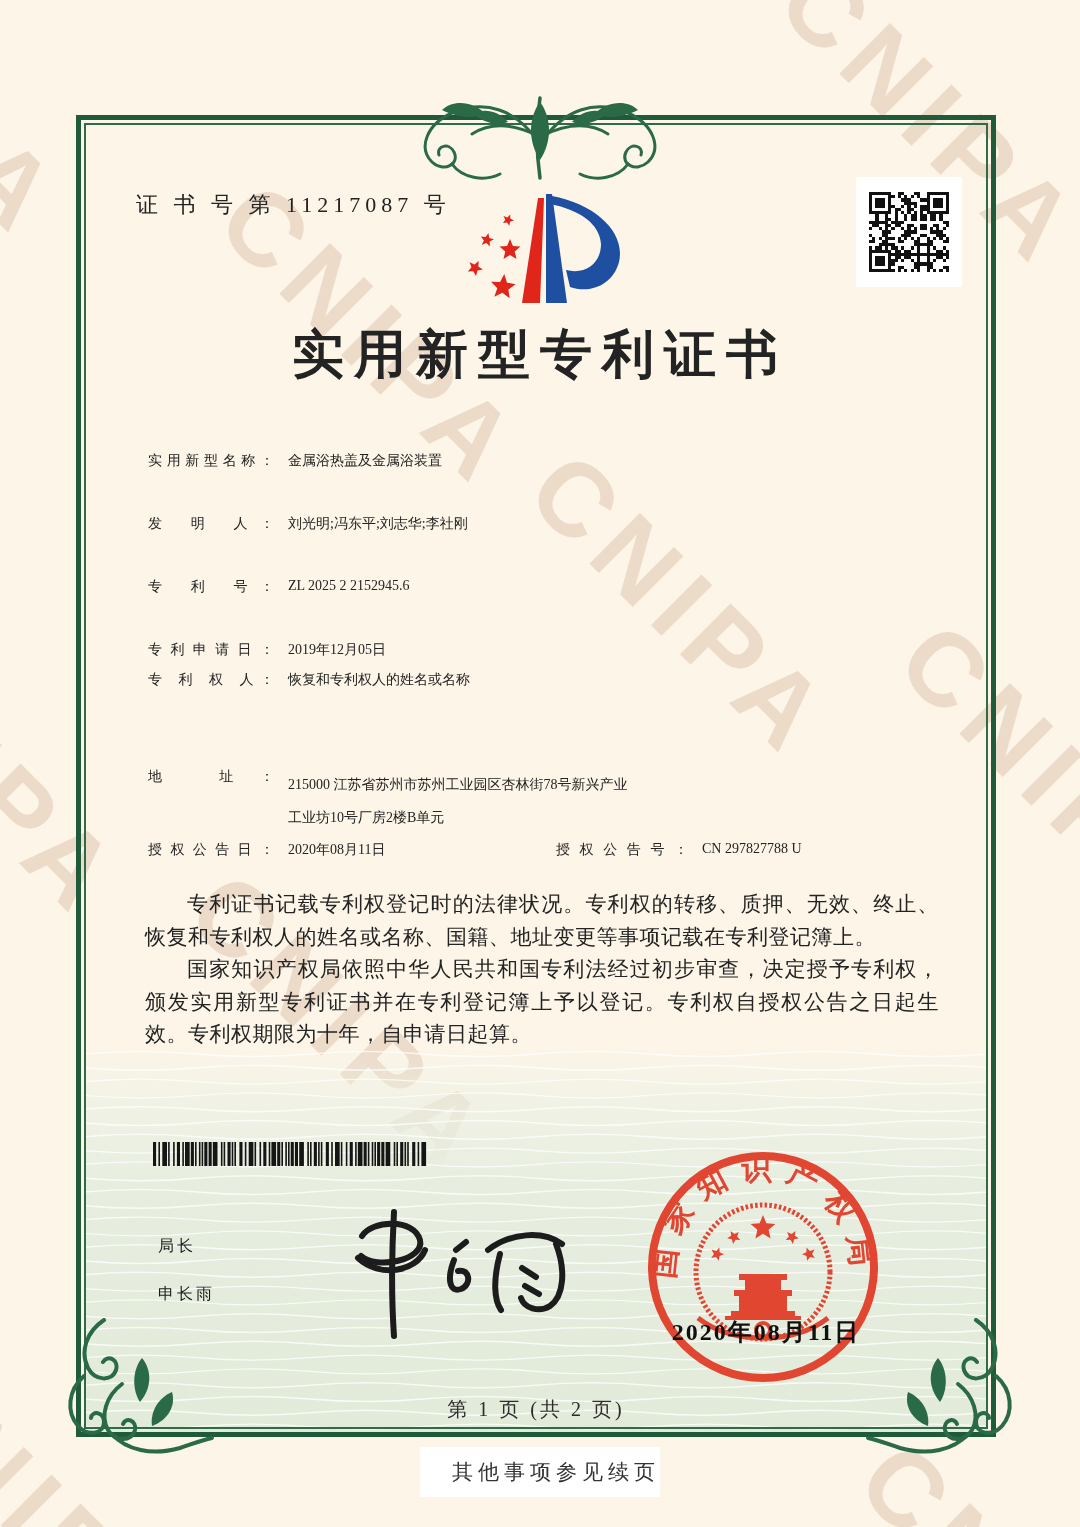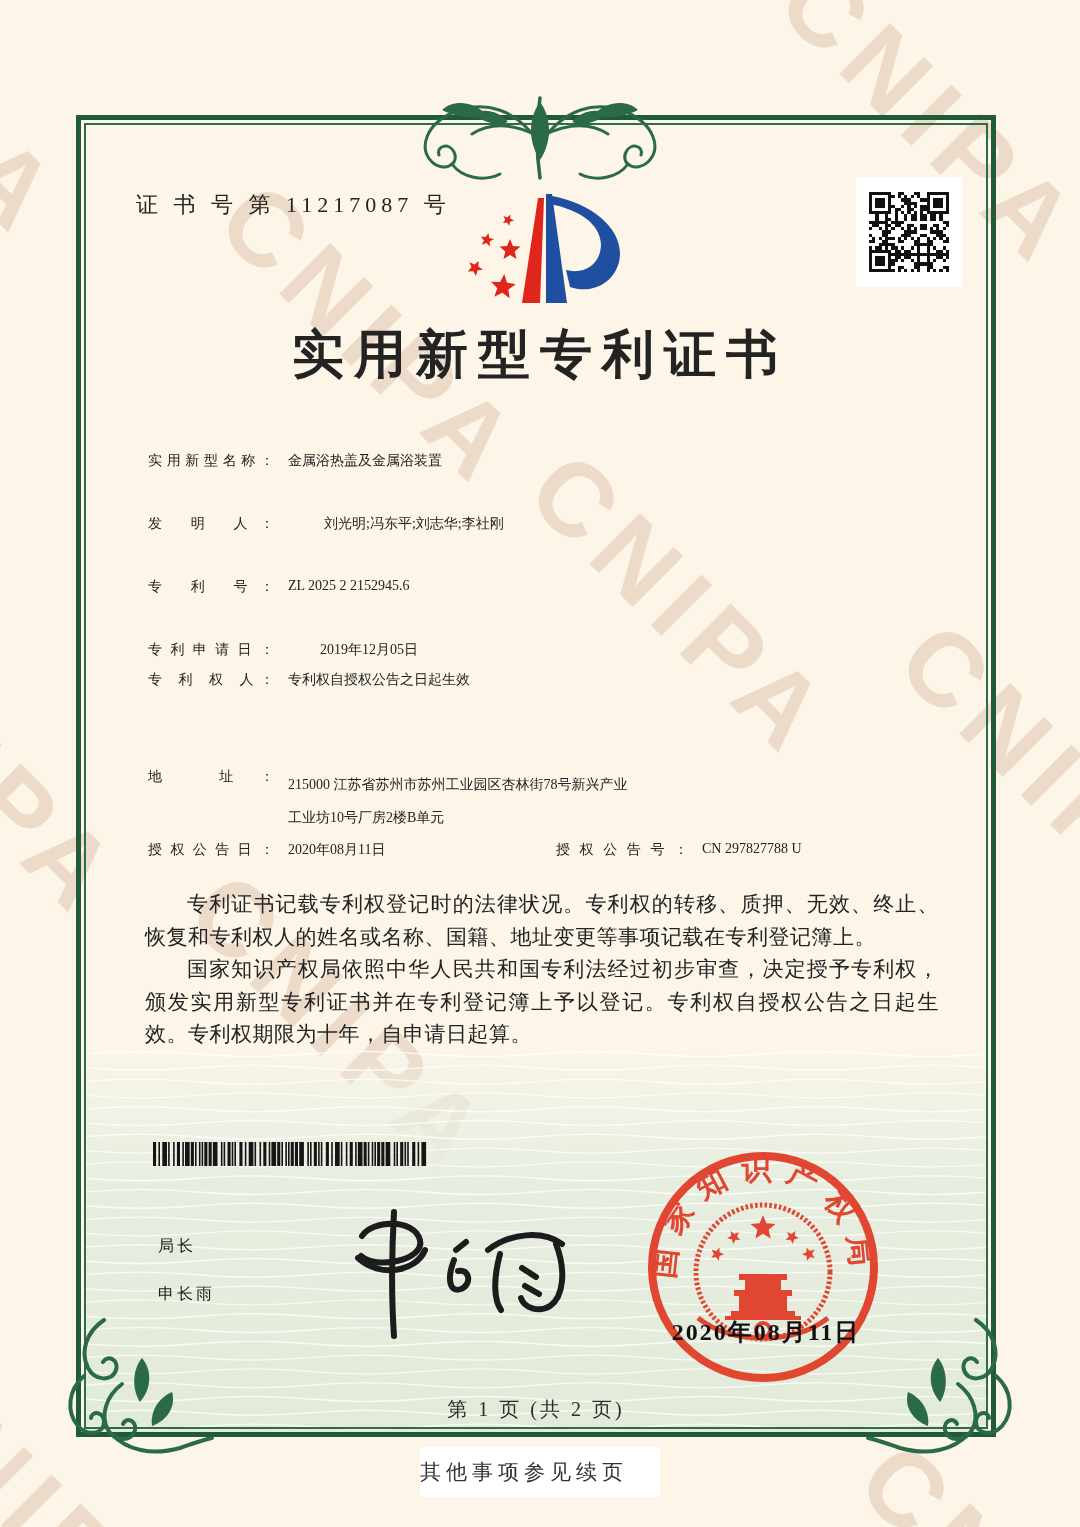--- a/index.html
+++ b/index.html
@@ -59,21 +59,21 @@
     font-family:"Liberation Sans","DejaVu Sans",sans-serif;color:#1b1b1b;}
   .signature{position:absolute;left:328px;top:1198px;}
   .seal{position:absolute;left:638px;top:1142px;width:250px;height:250px;opacity:.93;}
   .seal-date{
     position:absolute;left:652px;top:1316px;width:228px;text-align:center;
     font-size:24px;letter-spacing:2px;color:#101010;font-weight:bold;
   }
   .page-no{position:absolute;left:80px;top:1396px;width:912px;text-align:center;font-size:20px;letter-spacing:3px;color:#2c2c2c;}
   .foot-note{
     position:absolute;left:420px;top:1447px;width:240px;height:50px;background:#ffffff;
-    text-align:left;line-height:50px;font-size:21px;letter-spacing:5px;color:#333;
+    text-align:right;line-height:50px;font-size:21px;letter-spacing:5px;color:#333;
   }
 </style>
 </head>
 <body>
 
 <div class="wm" style="left:-180px;top:-90px;">CNIPA</div>
 <div class="wm" style="left:840px;top:-60px;">CNIPA</div>
 <div class="wm" style="left:280px;top:160px;">CNIPA</div>
 <div class="wm" style="left:590px;top:430px;">CNIPA</div>
 <div class="wm" style="left:-120px;top:590px;">CNIPA</div>
@@ -508,35 +508,35 @@
         <rect x="24" y="24" width="1" height="1" fill="#111"></rect>
       </svg>
   </div>
 
   <div class="doc-title">实用新型专利证书</div>
 
   <div class="row" style="top:452px;">
     <span class="label">实用新型名称：</span>
     <span class="value">金属浴热盖及金属浴装置</span>
   </div>
-  <div class="row" style="top:515px;gap:36px;">
+  <div class="row" style="top:515px;">
     <span class="label">发 明 人：</span>
     <span class="value">刘光明;冯东平;刘志华;李社刚</span>
   </div>
   <div class="row" style="top:578px;">
     <span class="label">专 利 号：</span>
     <span class="value">ZL 2025 2 2152945.6</span>
   </div>
-  <div class="row" style="top:641px;gap:32px;">
+  <div class="row" style="top:641px;">
     <span class="label">专利申请日：</span>
     <span class="value">2019年12月05日</span>
   </div>
   <div class="row" style="top:671px;">
     <span class="label">专 利 权 人：</span>
-    <span class="value">专利权自授权公告之日起生效</span>
+    <span class="value">恢复和专利权人的姓名或名称</span>
   </div>
   <div class="row" style="top:768px;">
     <span class="label">地 址：</span>
     <span class="value wrap">
       <span style="display:block;">215000 江苏省苏州市苏州工业园区杏林街78号新兴产业</span>
       <span style="display:block;">工业坊10号厂房2楼B单元</span>
     </span>
   </div>
   <div class="row" style="top:841px;">
     <span class="label">授权公告日：</span>

